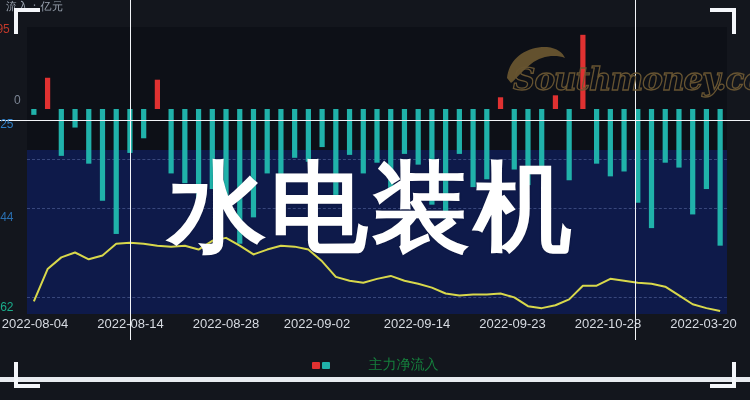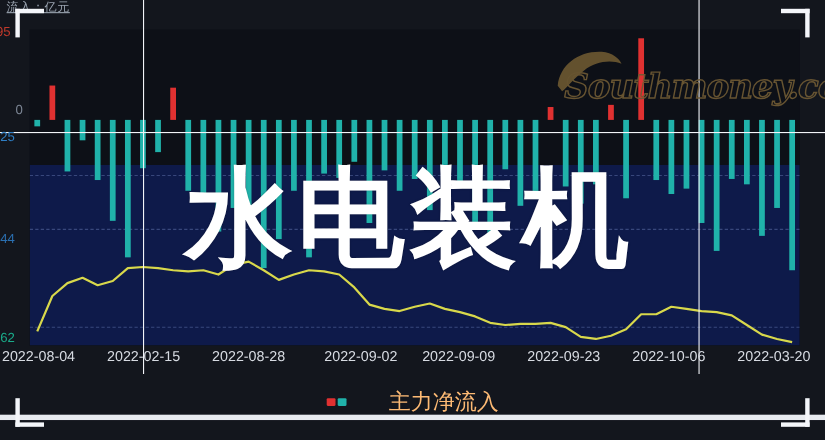--- a/index.html
+++ b/index.html
@@ -10,21 +10,20 @@
     overflow:hidden;
     position:relative;
   }
   #root{position:absolute;left:0;top:0;width:750px;height:400px;overflow:hidden;background:#13161d;}
 
   
   .axis-title{
     position:absolute;left:6px;top:-1px;
     font-size:11px;color:#9aa3b0;letter-spacing:.5px;
     white-space:nowrap;
-    text-decoration:underline;
   }
 
   
   .plot{
     position:absolute;left:27px;top:27px;width:700px;height:287px;
     background:#0d1017;
     overflow:hidden;
   }
   
   .band-pos{position:absolute;left:0;top:0;width:100%;height:43%;background:#0d1017;}
@@ -47,34 +46,34 @@
     position:absolute;top:0;font-size:13px;color:#d7dbe2;white-space:nowrap;
     transform:translateX(-50%);
   }
 
   
   .legend{
     position:absolute;left:0;top:352px;width:750px;height:26px;
     display:flex;align-items:center;justify-content:center;gap:150px;
   }
   .leg-item{display:flex;align-items:center;gap:8px;}
-  .leg-label{font-size:20px;color:#fdba74;margin-left:31px;}
+  .leg-label{font-size:14px;color:#15803d;margin-left:31px;}
   .swatch-bars{display:flex;gap:2px;align-items:center;}
   .sw{width:8px;height:7px;border-radius:1px;}
   .sw-line{width:17px;height:5px;border-radius:1px;}
 
   
   .overlay-title{
     position:absolute;left:0;top:152px;width:744px;
     text-align:center;
     font-size:98px;line-height:110px;
     font-weight:bold;
     color:#ffffff;
     letter-spacing:4px;
-    font-family:Liberation Mono, monospace;
+    font-family:Liberation Sans, sans-serif;
     text-shadow:0 0 2px rgba(0,0,0,.25);
     pointer-events:none;
   }
 
   
   .watermark{
     position:absolute;left:505px;top:28px;width:240px;height:70px;
     pointer-events:none;opacity:.92;
   }
   .wm-cn{
@@ -190,26 +189,26 @@
   <div id="yticks">
       <div class="ytick" style="color: rgb(192, 57, 43); top: 22px; left: -10px;">395</div>
       <div class="ytick" style="color: rgb(124, 133, 148); top: 93px; left: 14px;">0</div>
       <div class="ytick" style="color: rgb(47, 126, 196); top: 117px; left: -10px;">-325</div>
       <div class="ytick" style="color: rgb(42, 111, 176); top: 210px; left: -10px;">-644</div>
       <div class="ytick" style="color: rgb(26, 171, 138); top: 300px; left: -10px;">-962</div>
     </div>
 
   <div class="xaxis" id="xaxis">
       <div class="xtick" style="left: 35px;">2022-08-04</div>
-      <div class="xtick" style="left: 130.5px;">2022-02-15</div>
+      <div class="xtick" style="left: 130.5px;">2022-08-14</div>
       <div class="xtick" style="left: 226px;">2022-08-28</div>
-      <div class="xtick" style="left: 328px; text-align: center;">2022-09-02</div>
-      <div class="xtick" style="left: 417px;">2022-09-09</div>
+      <div class="xtick" style="left: 317px; text-align: center;">2022-09-02</div>
+      <div class="xtick" style="left: 417px;">2022-09-14</div>
       <div class="xtick" style="left: 512.5px;">2022-09-23</div>
-      <div class="xtick" style="left: 608px;">2022-10-06</div>
+      <div class="xtick" style="left: 608px;">2022-10-28</div>
       <div class="xtick" style="left: 703.5px;">2022-03-20</div>
     </div>
 
   <div class="legend">
     <div class="leg-item">
       <span class="swatch-bars">
         <span class="sw" id="sw-red" style="background: rgb(224, 49, 49);"></span>
           <span class="sw" id="sw-green" style="background: rgb(32, 178, 170);"></span>
       </span>
       <span class="leg-label">主力净流入</span>

